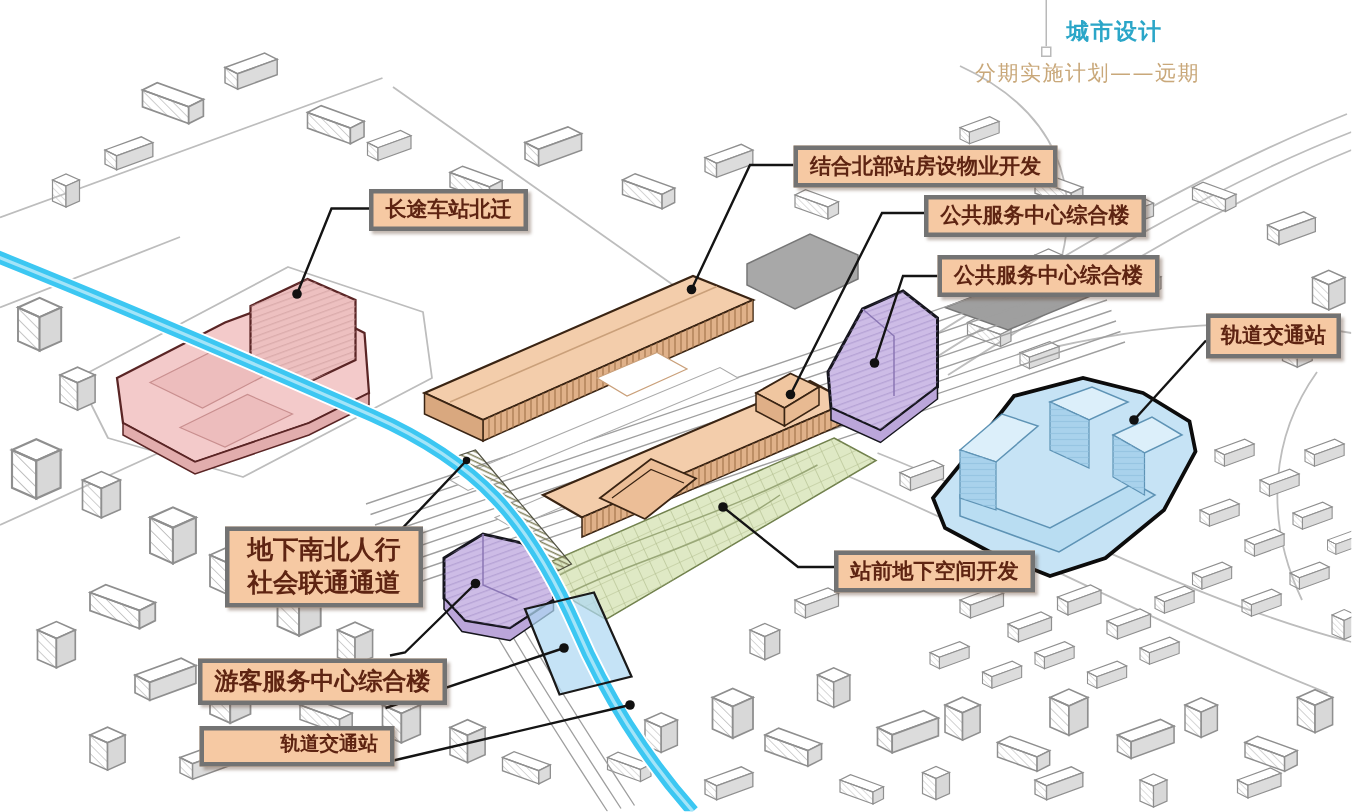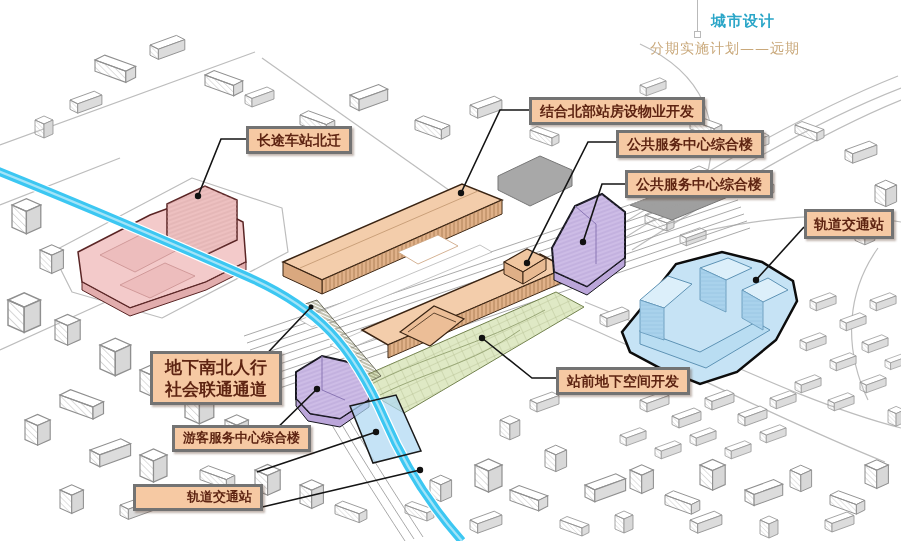--- a/index.html
+++ b/index.html
@@ -10,21 +10,21 @@
   .lbl{position:absolute;z-index:3;background:#F6C9A3;border:3px solid #737373;
        color:#5E2412;font-weight:bold;font-size:14px;line-height:1.3;
        padding:2px 8px;white-space:nowrap;box-shadow:2px 2px 2px rgba(80,50,30,.35);}
   #lbl-changtu{left:246px;top:126px;}
   #lbl-jiehe{left:529px;top:97px;}
   #lbl-xianzhuang{left:616px;top:130px;}
   #lbl-gonggong{left:625px;top:170px;}
   #lbl-gongjiao{left:804px;top:209px;padding:3px 7px;}
   #lbl-dixia{left:150px;top:351px;font-size:17px;width:110px;text-align:center;}
   #lbl-zhanqian{left:556px;top:367px;}
-  #lbl-youke{left:132px;top:425px;font-size:13px;margin-left:40px;}
+  #lbl-youke{left:132px;top:439px;font-size:16px;}
   #lbl-guidaozhan{left:133px;top:484px;font-size:13px;width:108px;text-align:right;}
   #lbl-guidao2{left:133px;top:495px;font-size:13px;width:108px;text-align:center;}
   
   .hdr-cat{position:absolute;left:711px;top:12px;z-index:3;color:#2BA6C8;
            font-size:15px;font-weight:bold;letter-spacing:1px;}
   .hdr-vline{position:absolute;left:697px;top:0;width:1px;height:31px;background:#b9b9b9;z-index:3;}
   .hdr-sq{position:absolute;left:694px;top:31px;width:5px;height:5px;border:1px solid #b9b9b9;background:#fff;z-index:3;}
   .hdr-title{position:absolute;left:650px;top:40px;z-index:3;color:#C9A87A;
              font-size:14px;letter-spacing:1px;}
   

